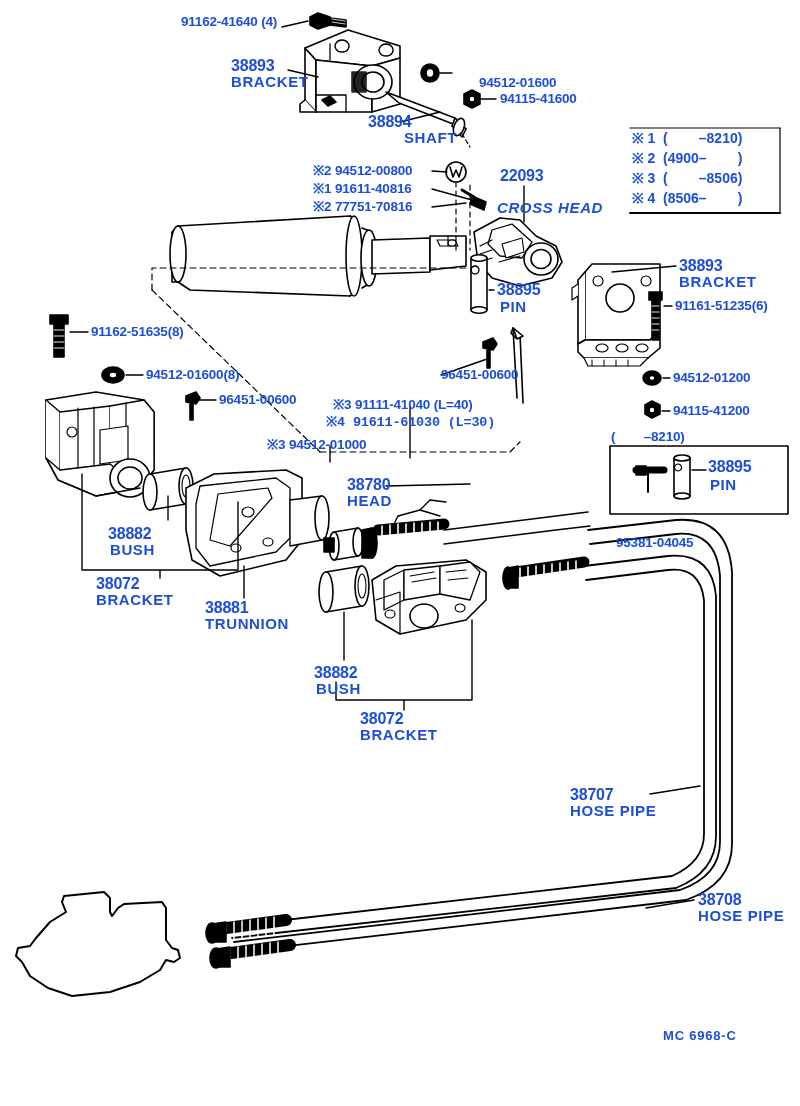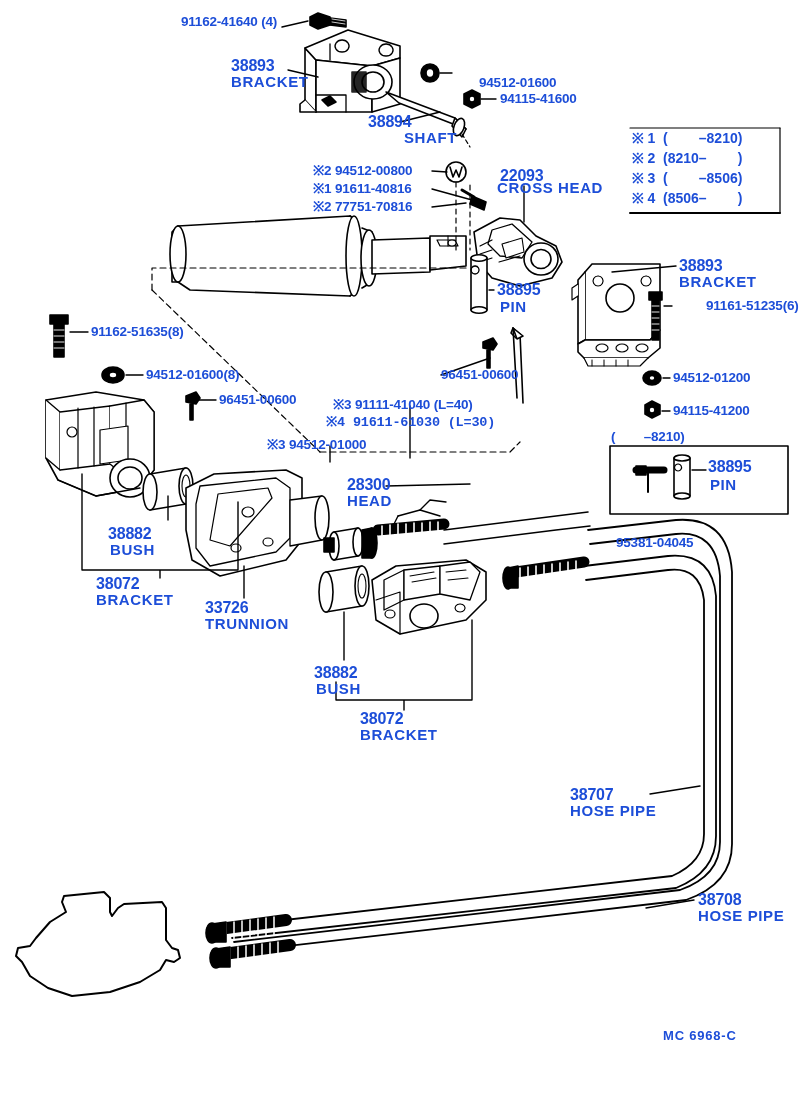--- a/index.html
+++ b/index.html
@@ -357,62 +357,62 @@
     <div class="lbl pnum-lg" style="left:368px; top:114px;">38894</div>
     <div class="lbl sub" style="left:368px; top:130px;margin-left:36px;">SHAFT</div>
   </div>
 
   <div class="lbl pnum" style="left:313px; top:164px;">※2 94512-00800</div>
   <div class="lbl pnum" style="left:313px; top:182px;text-align:center;">※1 91611-40816</div>
   <div class="lbl pnum" style="left:313px; top:200px;">※2 77751-70816</div>
 
   <div>
     <div class="lbl pnum-lg" style="left:500px; top:168px;">22093</div>
-    <div class="lbl sub" style="left:497px; top:180px;">CROSS HEAD</div>
+    <div class="lbl sub" style="left:497px; top:200px;font-style:italic;">CROSS HEAD</div>
   </div>
 
   <div>
     <div class="lbl pnum-lg" style="left:679px; top:258px;">38893</div>
     <div class="lbl sub" style="left:679px; top:274px;">BRACKET</div>
   </div>
-  <div class="lbl pnum" style="left:675px; top:299px;margin-left:31px;">91161-51235(6)</div>
+  <div class="lbl pnum" style="left:675px; top:299px;">91161-51235(6)</div>
 
   <div>
     <div class="lbl pnum-lg" style="left:497px; top:282px;">38895</div>
     <div class="lbl sub" style="left:500px; top:299px;">PIN</div>
   </div>
 
   <div class="lbl pnum" style="left:91px; top:325px;">91162-51635(8)</div>
   <div class="lbl pnum" style="left:146px; top:368px;">94512-01600(8)</div>
   <div class="lbl pnum" style="left:219px; top:393px;">96451-00600</div>
   <div class="lbl pnum" style="left:441px; top:368px;">96451-00600</div>
   <div class="lbl pnum" style="left:673px; top:371px;">94512-01200</div>
   <div class="lbl pnum" style="left:673px; top:404px;">94115-41200</div>
 
   <div class="lbl pnum" style="left:333px; top:398px;">※3 91111-41040 (L=40)</div>
   <div class="lbl pnum" style="left:326px; top:416px;font-family:Liberation Mono, monospace;">※4 91611-61030 (L=30)</div>
   <div class="lbl pnum" style="left:267px; top:438px;">※3 94512-01000</div>
 
   <div>
-    <div class="lbl pnum-lg" style="left:347px; top:477px;">28300</div>
+    <div class="lbl pnum-lg" style="left:347px; top:477px;">38780</div>
     <div class="lbl sub" style="left:347px; top:493px;">HEAD</div>
   </div>
 
   <div>
     <div class="lbl pnum-lg" style="left:108px; top:526px;">38882</div>
     <div class="lbl sub" style="left:110px; top:542px;">BUSH</div>
   </div>
 
   <div>
     <div class="lbl pnum-lg" style="left:96px; top:576px;">38072</div>
     <div class="lbl sub" style="left:96px; top:592px;">BRACKET</div>
   </div>
 
   <div>
-    <div class="lbl pnum-lg" style="left:205px; top:600px;">33726</div>
+    <div class="lbl pnum-lg" style="left:205px; top:600px;">38881</div>
     <div class="lbl sub" style="left:205px; top:616px;">TRUNNION</div>
   </div>
 
   <div>
     <div class="lbl pnum-lg" style="left:314px; top:665px;">38882</div>
     <div class="lbl sub" style="left:316px; top:681px;">BUSH</div>
   </div>
 
   <div>
     <div class="lbl pnum-lg" style="left:360px; top:711px;">38072</div>
@@ -426,21 +426,21 @@
 
   <div>
     <div class="lbl pnum-lg" style="left:698px; top:892px;">38708</div>
     <div class="lbl sub" style="left:698px; top:908px;">HOSE PIPE</div>
   </div>
 
   <div>
     <div class="lbl legend-line" style="left:632px; top:131px;">※ 1</div>
     <div class="lbl legend-line" style="left:663px; top:131px;">(        –8210)</div>
     <div class="lbl legend-line" style="left:632px; top:151px;">※ 2</div>
-    <div class="lbl legend-line" style="left:663px; top:151px;">(8210–        )</div>
+    <div class="lbl legend-line" style="left:663px; top:151px;">(4900–        )</div>
     <div class="lbl legend-line" style="left:632px; top:171px;">※ 3</div>
     <div class="lbl legend-line" style="left:663px; top:171px;">(        –8506)</div>
     <div class="lbl legend-line" style="left:632px; top:191px;">※ 4</div>
     <div class="lbl legend-line" style="left:663px; top:191px;">(8506–        )</div>
   </div>
 
   <div>
     <div class="lbl pnum" style="left:611px; top:430px;">(        –8210)</div>
     <div class="lbl pnum-lg" style="left:708px; top:459px;">38895</div>
     <div class="lbl sub" style="left:710px; top:477px;">PIN</div>

